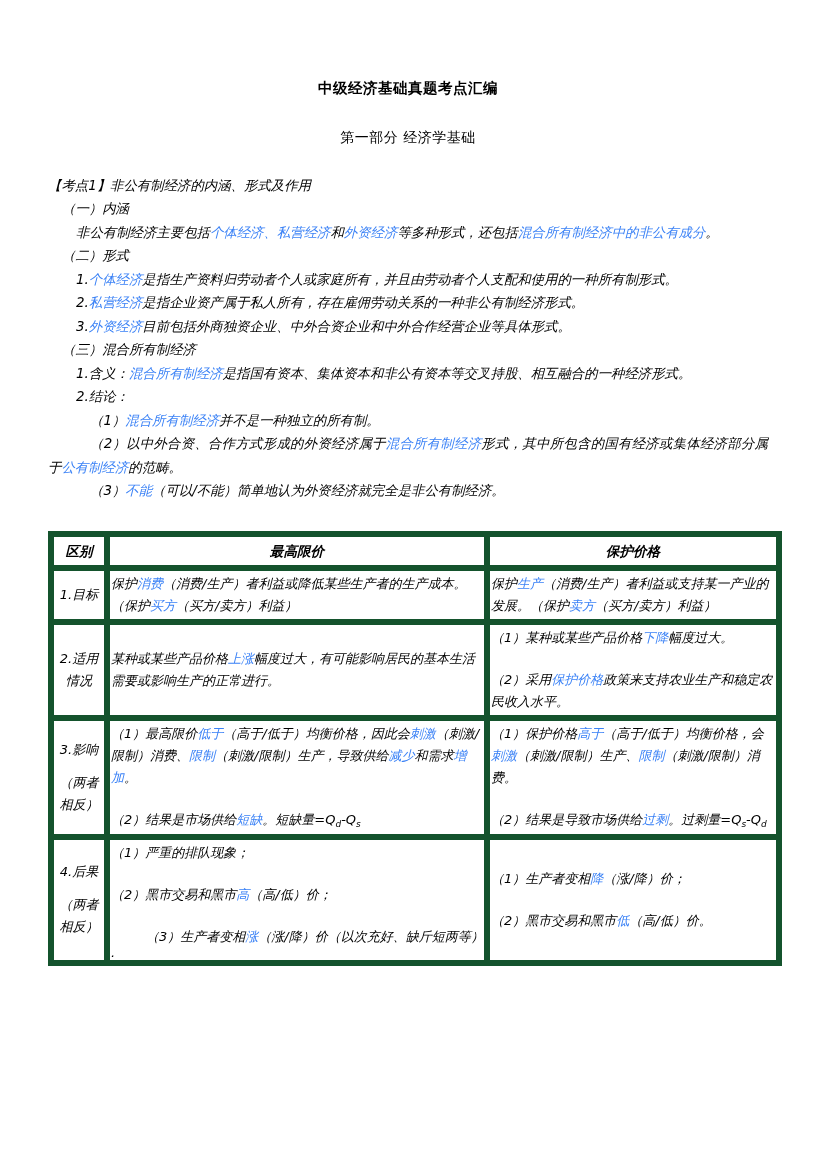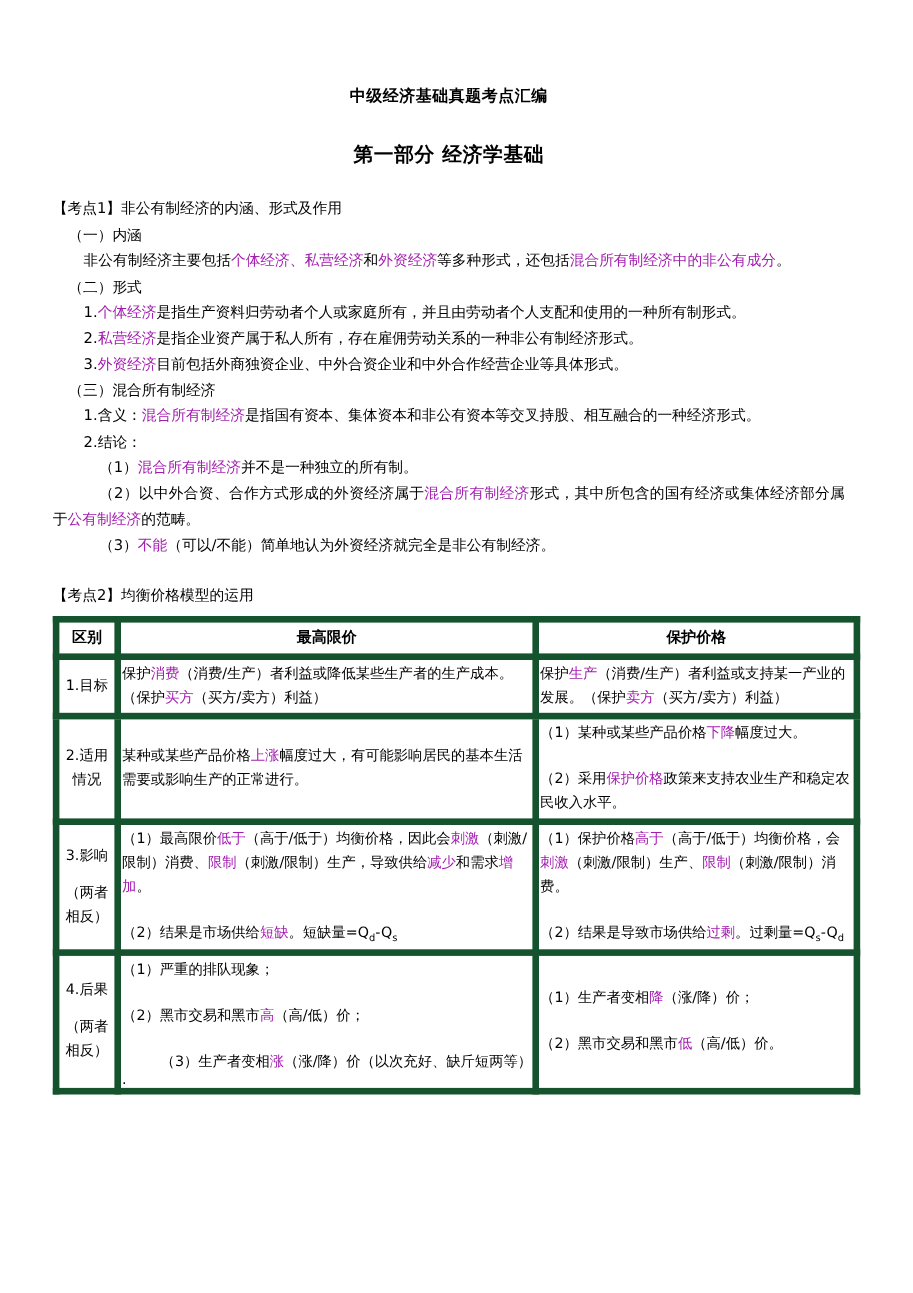--- a/index.html
+++ b/index.html
@@ -24,45 +24,46 @@
     text-align: center;
     font-size: 14.5px;
     font-weight: bold;
     letter-spacing: 0.5px;
     margin: 0;
     padding-top: 78px;
     line-height: 1.4;
   }
   .part-title {
     text-align: center;
-    font-size: 18px;
-    font-weight: bold;
+    font-size: 14px;
+    font-weight: normal;
     letter-spacing: 0.5px;
     margin: 0;
     padding-top: 30px;
     line-height: 1.4;
   }
   .body-block {
     padding-top: 26px;
+    font-style: italic;
   }
   p.line {
     margin: 0;
     font-size: 13.4px;
     line-height: 23.5px;
     text-align: justify;
     text-justify: inter-ideograph;
     white-space: normal;
   }
   p.line.ind1 { text-indent: 0; }
   p.line.ind2 { padding-left: 14px; }
   p.line.ind3 { padding-left: 28px; }
   p.line.ind4 { padding-left: 42px; }
   p.line.hang { padding-left: 0; text-indent: 42px; }
   p.line.hang2 { padding-left: 0; text-indent: 28px; }
-  .r { color: #a21caf; }
+  .r { color: #3b82f6; }
   .spacer-before-table { height: 22px; }
 
   table.kpt {
     border-collapse: collapse;
     width: 728px;
     table-layout: fixed;
     margin-top: 6px;
   }
   table.kpt td, table.kpt th {
     border: 6px solid #14532d;
@@ -158,21 +159,20 @@
     <p class="line ind3">2.结论：</p>
 
     <p class="line ind4"><span>（1）</span><span class="r">混合所有制经济</span><span>并不是一种独立的所有制。</span></p>
 
     <p class="line hang"><span>（2）</span><span>以中外合资、合作方式形成的外资经济属于</span><span class="r">混合所有制经济</span><span>形式，其中所包含的国有经济或集体经济部分属于</span><span class="r">公有制经济</span><span>的范畴。</span></p>
 
     <p class="line ind4"><span>（3）</span><span class="r">不能</span><span>（可以/不能）简单地认为外资经济就完全是非公有制经济。</span></p>
 
     <div class="spacer-before-table"></div>
 
-    <p class="line ind1">【考点2】均衡价格模型的运用</p>
 
     <table class="kpt">
       <colgroup>
           <col class="c1">
           <col class="c2">
           <col class="c3">
         </colgroup>
       <thead>
         <tr>
           <th>区别</th>

